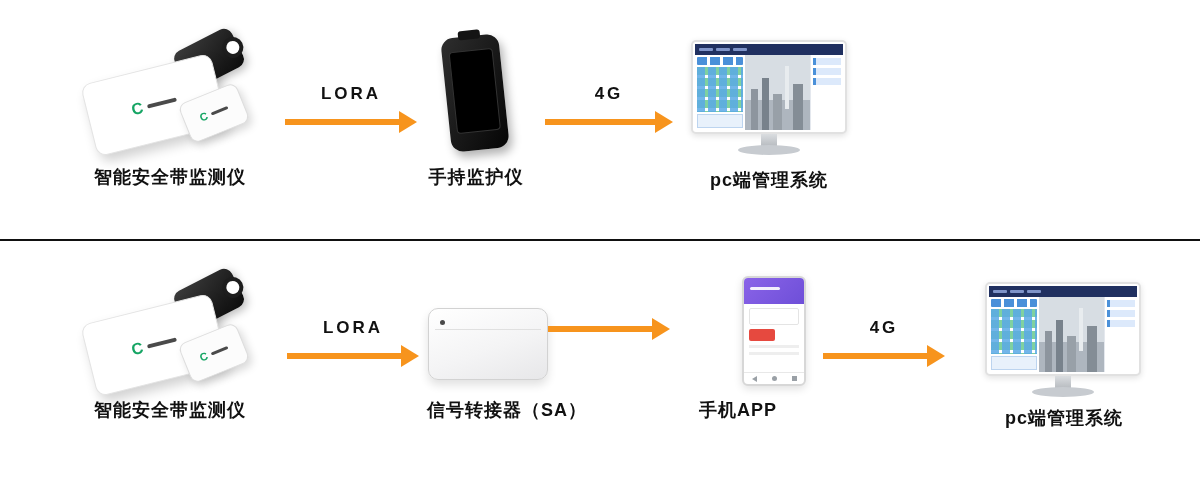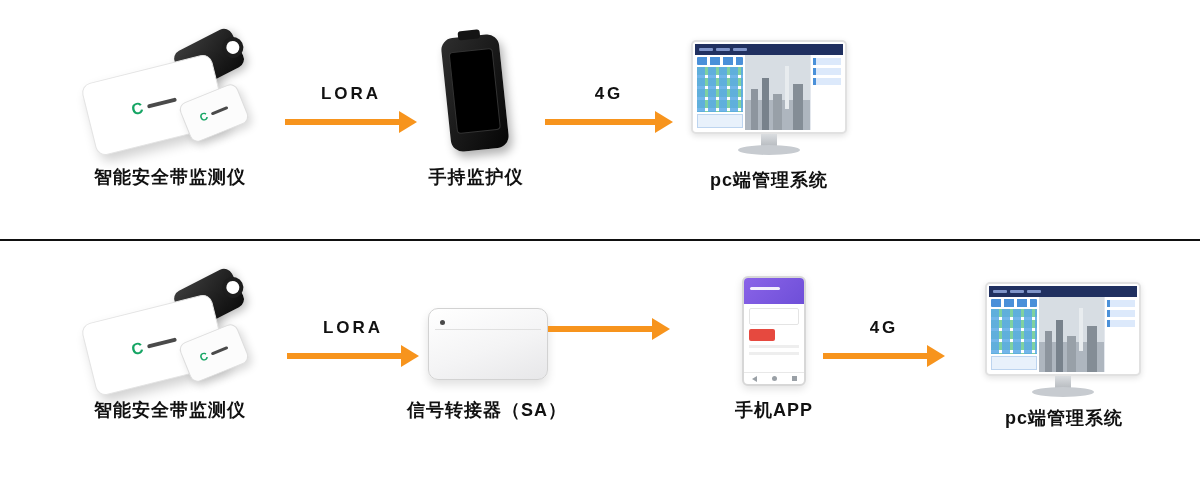--- a/index.html
+++ b/index.html
@@ -202,21 +202,21 @@
       <div class="arrow-graphic">
         <div class="arrow-bar"></div>
         <div class="arrow-head"></div>
       </div>
     </div>
 
     <div class="adapter" style="left:428px;top:308px;">
       <div class="dot"></div>
       <div class="seam"></div>
     </div>
-    <div class="node-label" style="left:392px;top:398px;width:190px;">信号转接器（SA）</div>
+    <div class="node-label" style="left:412px;top:398px;width:190px;">信号转接器（SA）</div>
 
     <div class="arrow" style="left:548px;top:318px;width:122px;">
       <div class="arrow-graphic">
         <div class="arrow-bar"></div>
         <div class="arrow-head"></div>
       </div>
     </div>
 
     <div class="phone" style="left:742px;top:276px;">
       <div class="ph-header">
@@ -224,21 +224,21 @@
       </div>
       <div class="ph-card"></div>
       <div class="ph-red"></div>
       <div class="ph-lines"></div>
       <div class="ph-nav">
         <span class="tri"></span>
         <span class="cir"></span>
         <span class="sq"></span>
       </div>
     </div>
-    <div class="node-label" style="left:712px;top:398px;width:124px;">手机APP</div>
+    <div class="node-label" style="left:676px;top:398px;width:124px;">手机APP</div>
 
     <div class="arrow" style="left:823px;top:318px;width:122px;">
       <div class="arrow-label">4G</div>
       <div class="arrow-graphic">
         <div class="arrow-bar"></div>
         <div class="arrow-head"></div>
       </div>
     </div>
 
     <div class="monitor" style="left:982px;top:282px;">

